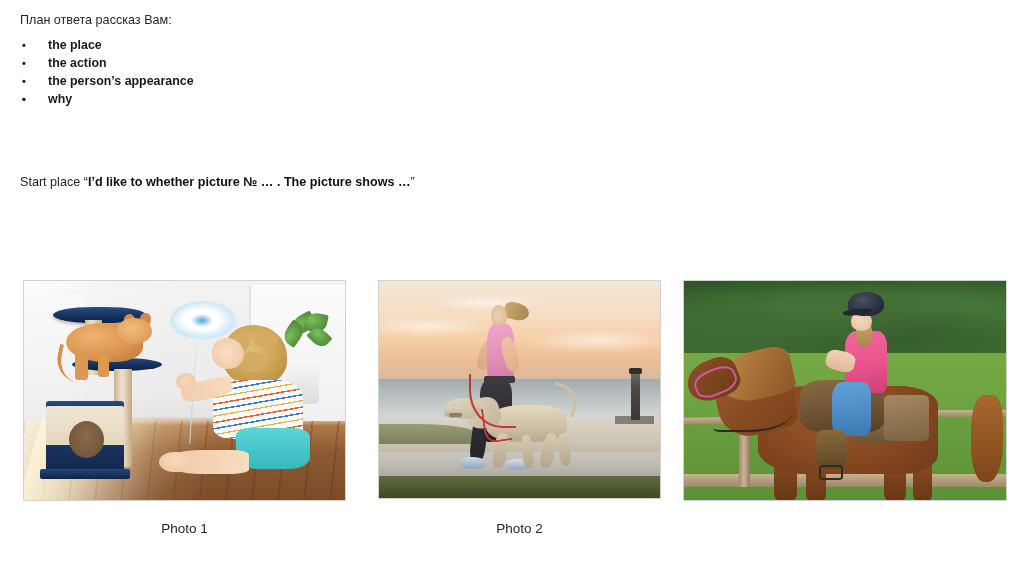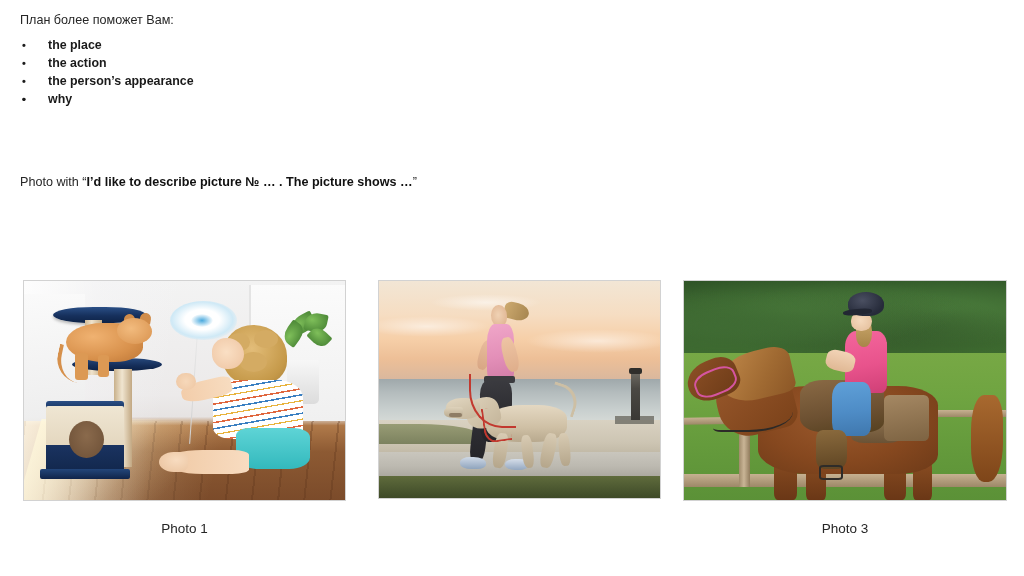--- a/index.html
+++ b/index.html
@@ -545,21 +545,21 @@
   }
   .p3-stirrup {
     position: absolute; left: 42%; top: 84%; width: 6%; height: 5%;
     border: 2px solid #2e2c29; border-radius: 20%;
   }
 </style>
 </head>
 <body>
 
 <div class="instructions">
-  <div class="line">План более поможет Вам:</div>
+  <div class="line">План ответа рассказ Вам:</div>
 
   <ul class="plan-list">
     <li class="plan-item">
       <span class="bullet">•</span>
       <span>the place</span>
     </li>
     <li class="plan-item">
       <span class="bullet">•</span>
       <span>the action</span>
     </li>
@@ -571,21 +571,21 @@
       <span class="bullet">•</span>
     </li>
     <li class="plan-item">
       <span class="bullet">•</span>
       <span>why</span>
     </li>
   </ul>
 </div>
 
 <div class="start-line">
-  <span>Photo with “</span><b>I’d like to describe picture № … . The picture shows …</b><span>”</span>
+  <span>Start place “</span><b>I’d like to whether picture № … . The picture shows …</b><span>”</span>
 </div>
 
 <div class="photo-row">
 
   <div class="photo-frame" id="photo1">
     <div class="photo-inner" title="A little blond boy sitting on a wooden floor playing with a ginger cat on a navy and cream cat tree, holding a white and blue feather wand toy">
       <div class="p1-bg"></div>
       <div class="p1-wall-panel"></div>
       <div class="p1-door"></div>
       <div class="p1-plant">
@@ -709,14 +709,14 @@
       <div class="p3-girl-face"></div>
       <div class="p3-helmet"></div>
       <div class="p3-helmet-brim"></div>
       <div class="p3-girl-jeans"></div>
       <div class="p3-girl-boot"></div>
       <div class="p3-stirrup"></div>
     </div>
   </div>
 
   <div class="caption" id="cap1">Photo 1</div>
-  <div class="caption" id="cap3">Photo 3</div>
+  <div class="caption" id="cap2">Photo 2</div>
 </div>
 
 </body></html>

